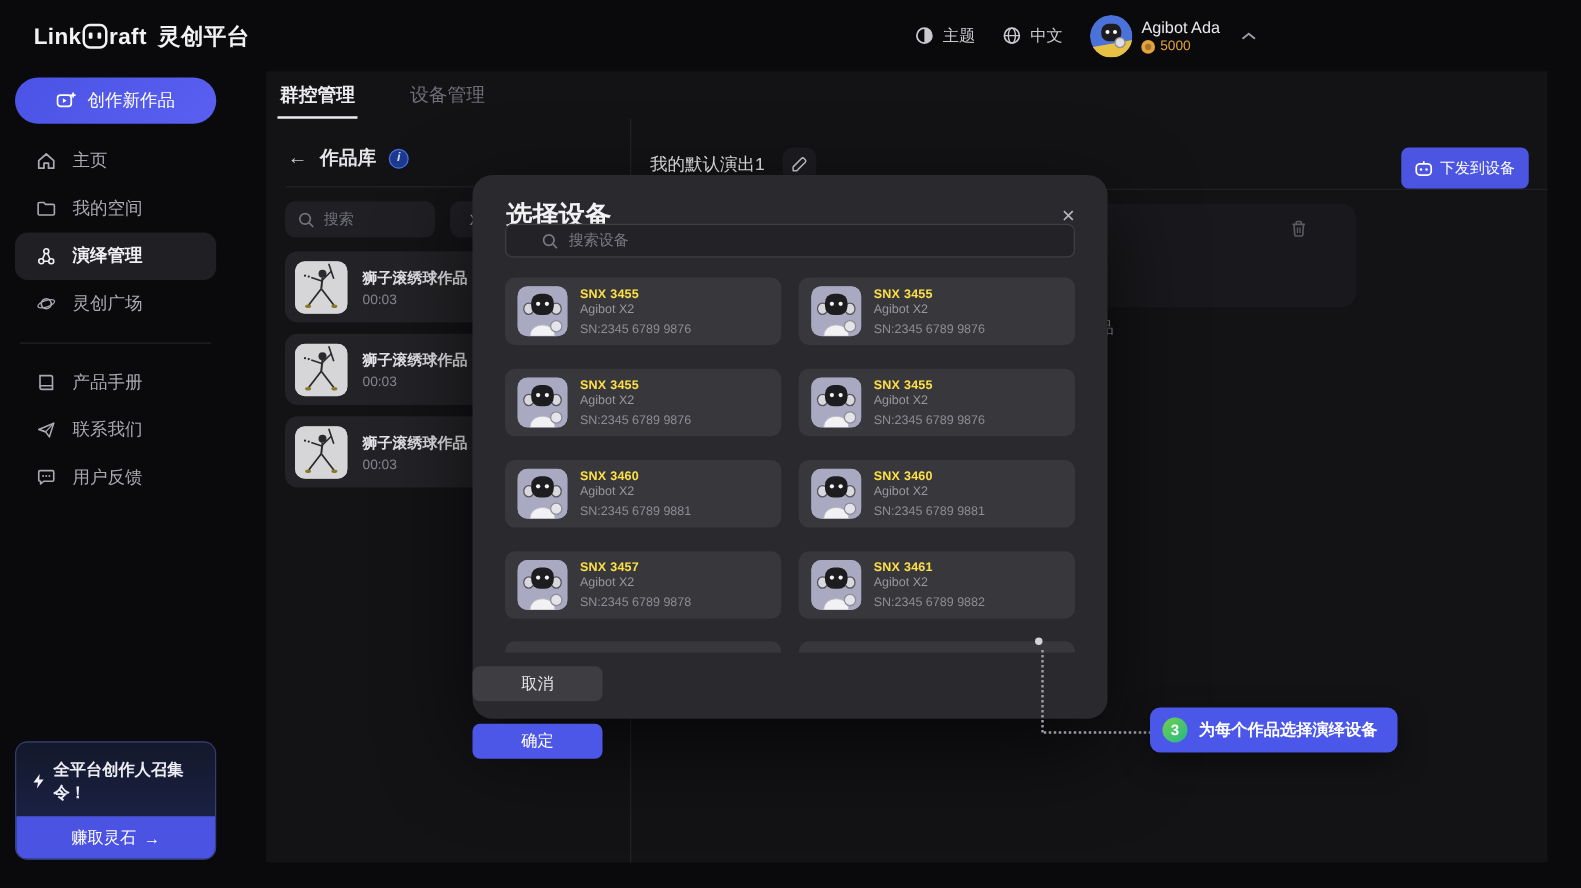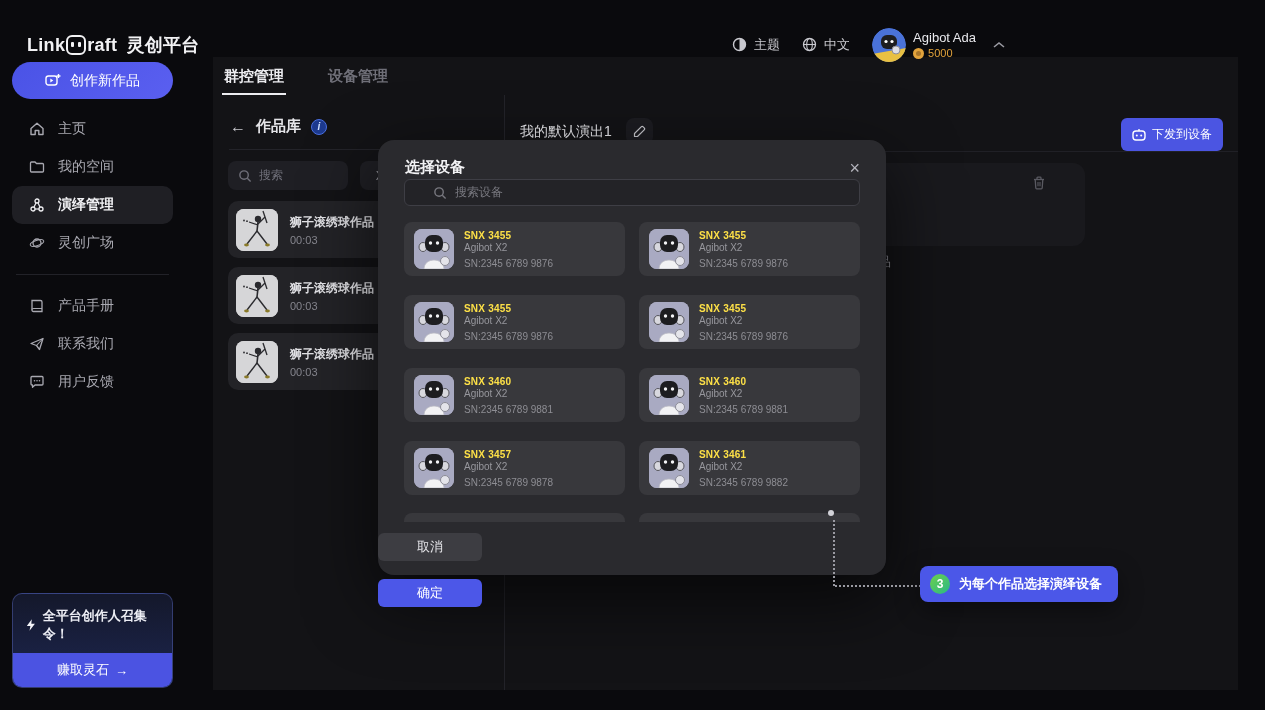--- a/index.html
+++ b/index.html
@@ -1,21 +1,21 @@
 <!DOCTYPE html>
 <html><head>
 <meta charset="utf-8">
 <style>
   * { margin:0; padding:0; box-sizing:border-box; }
   html,body { width:1265px; height:710px; background:#0a0a0d; overflow:hidden;
     font-family:"Liberation Sans","DejaVu Sans",sans-serif; }
   svg { display:block; }
 
   
-  #topbar { position:absolute; left:0; top:16px; width:1025px; height:57px; z-index:6; }
+  #topbar { position:absolute; left:0; top:0; width:1025px; height:57px; z-index:6; }
   .logo { position:absolute; left:27px; top:17px; display:flex; align-items:center;
     color:#f2f2f4; font-size:18px; font-weight:bold; letter-spacing:.3px; }
   .logo .face { width:20px; height:20px; border:2.5px solid #f2f2f4; border-radius:6px;
     margin:0 1px; position:relative; }
   .logo .face:before, .logo .face:after { content:""; position:absolute; top:5px; width:3px; height:5px;
     background:#f2f2f4; border-radius:1px; }
   .logo .face:before { left:3px; } .logo .face:after { right:3px; }
   .logo .cn { margin-left:9px; font-weight:600; }
   #topbar-right { position:absolute; right:20px; top:0; height:57px; display:flex; align-items:center; gap:22px; }
   .tb-item { display:flex; align-items:center; gap:7px; color:#c9c9cf; font-size:13px; cursor:pointer; }
@@ -42,21 +42,21 @@
     background:linear-gradient(180deg,#14182b 0%,#1d2650 100%); }
   .promo-title { display:flex; align-items:center; gap:6px; color:#ecedf4; font-size:13px; font-weight:bold;
     padding:13px 12px 0 12px; }
   .promo-sub { color:#8d93ad; font-size:12px; padding:8px 12px 0 12px; }
   #promo-cta { position:absolute; left:0; right:0; bottom:0; height:34px; background:#4b53e2;
     display:flex; align-items:center; justify-content:center; gap:6px; color:#fff; font-size:13px; cursor:pointer; }
 
   
   #content { position:absolute; left:213px; top:57px; width:1025px; height:633px; background:#131316; z-index:1; }
   .tabs { position:absolute; left:9px; top:0; display:flex; gap:40px; height:38px; align-items:center; }
-  .tab { font-size:15px; color:#6f6f78; cursor:pointer; position:relative; padding:0 2px;font-weight:bold; }
+  .tab { font-size:15px; color:#6f6f78; cursor:pointer; position:relative; padding:0 2px; }
   .tab.active { color:#ececf0; font-weight:bold; }
   .tab.active:after { content:""; position:absolute; left:0; right:0; bottom:-9px; height:2px; background:#ececf0; }
 
   
   #library { position:absolute; left:0; top:38px; width:292px; bottom:0; border-right:1px solid #232329; }
   .lib-head { display:flex; align-items:center; gap:10px; padding:22px 0 0 17px; color:#e4e4e8; font-size:15px; font-weight:bold; }
   .back-arrow { color:#c9c9cf; font-size:16px; font-weight:normal; cursor:pointer; }
   .info-badge { width:16px; height:16px; border-radius:50%; background:#1d3a8f; border:1.5px solid #4a6fe0;
     color:#cfe0ff; font-size:10px; font-style:italic; font-weight:bold; display:flex; align-items:center; justify-content:center; }
   .lib-divider { height:1px; background:#232329; margin:13px 16px 0 16px; }
@@ -83,21 +83,21 @@
   #stage-divider { position:absolute; left:292px; right:0; top:94px; height:1px; background:#202026; }
   #ghost-card { position:absolute; left:490px; top:106px; width:382px; height:83px; background:#19191d;
     border-radius:12px; }
   #ghost-trash { position:absolute; right:38px; top:12px; cursor:pointer; }
   #fragment { position:absolute; left:665px; top:196px; color:#8a8a92; font-size:13px; }
 
   
   #modal { position:absolute; left:378px; top:140px; width:508px; height:435px; background:#2a2a2e;
     border-radius:16px; box-shadow:0 24px 70px rgba(0,0,0,.65); z-index:10; }
   .modal-head { display:flex; align-items:center; justify-content:space-between; padding:18px 26px 0 27px; }
-  .modal-title { color:#f2f2f4; font-size:15px; font-weight:bold; }
+  .modal-title { color:#f2f2f4; font-size:21px; font-weight:bold; }
   .modal-close { color:#b4b4bc; font-size:18px; cursor:pointer; line-height:1; }
   .modal-search { position:absolute; left:26px; right:26px; top:39px; height:27px; border:1px solid #3e3e45;
     background:#232327; border-radius:6px; display:flex; align-items:center; gap:8px; padding-left:28px;
     color:#78787f; font-size:12px; }
   .device-grid { position:absolute; left:26px; top:82px; width:456px; display:grid;
     grid-template-columns:221px 221px; grid-column-gap:14px; grid-row-gap:19px; }
   .device-card { height:54px; background:#38383c; border-radius:8px; display:flex; align-items:center;
     padding-left:10px; gap:10px; cursor:pointer; }
   .device-avatar { width:40px; height:40px; border-radius:8px; overflow:hidden; background:#a9aac2; flex:none; }
   .device-name { color:#fde047; font-size:10px; font-weight:bold; letter-spacing:.2px; }

